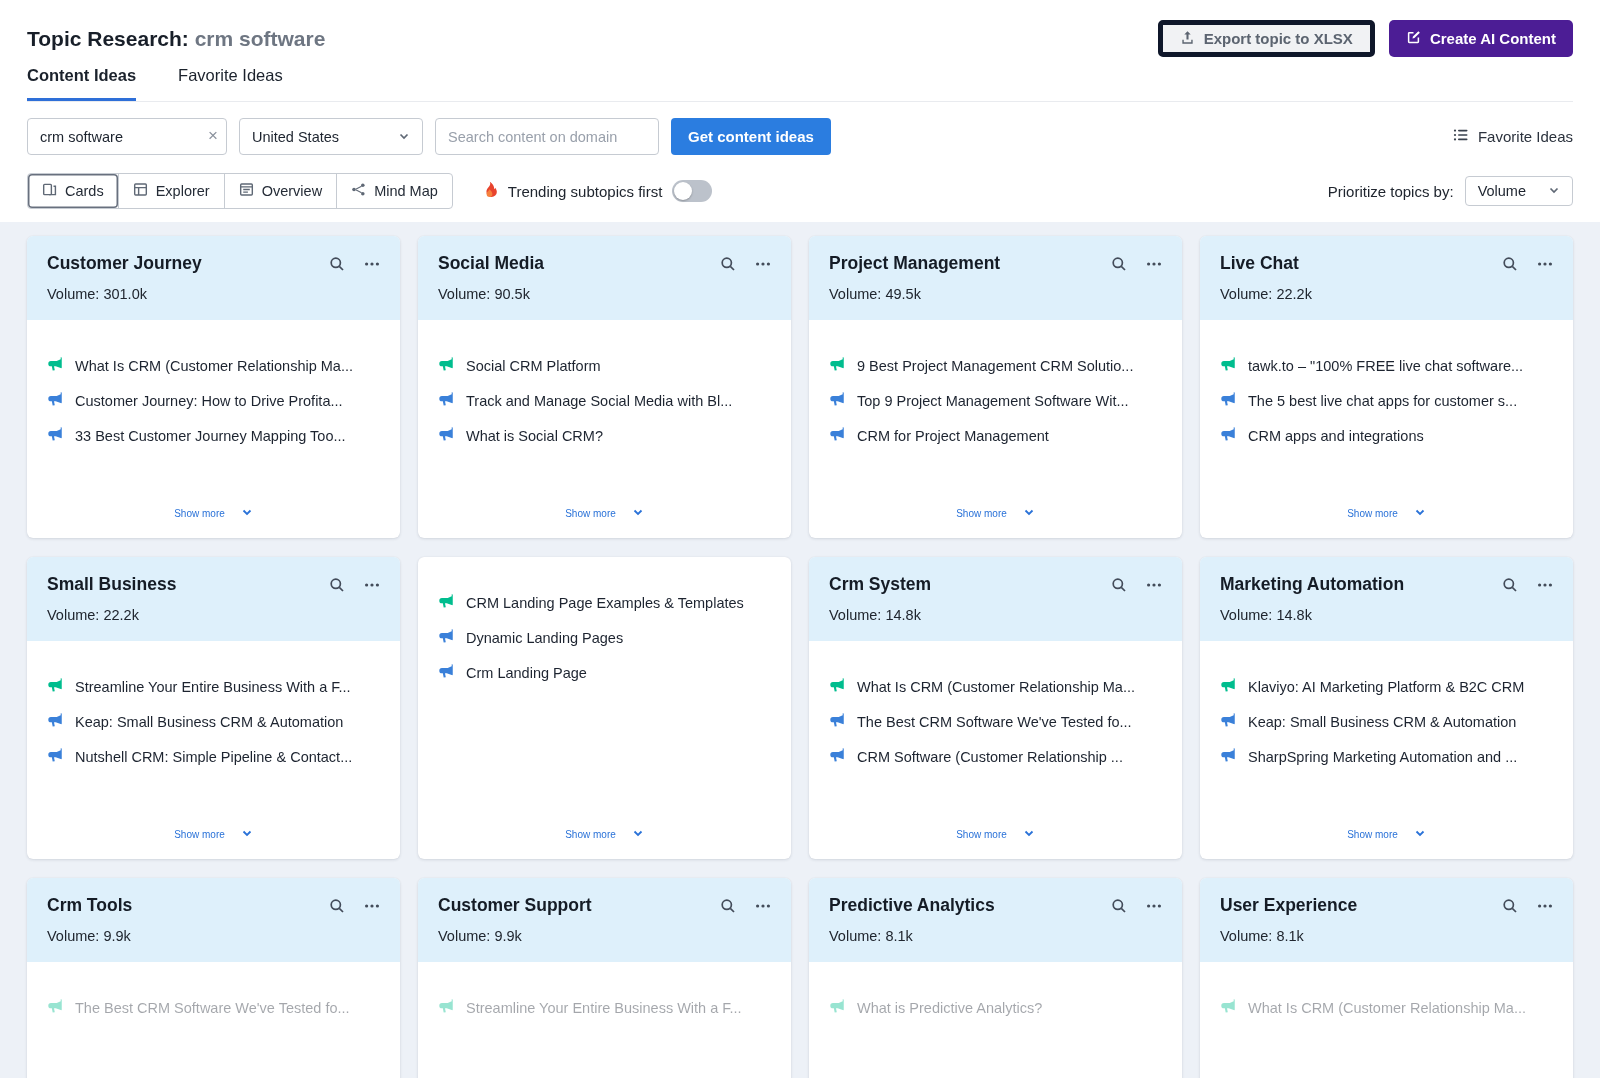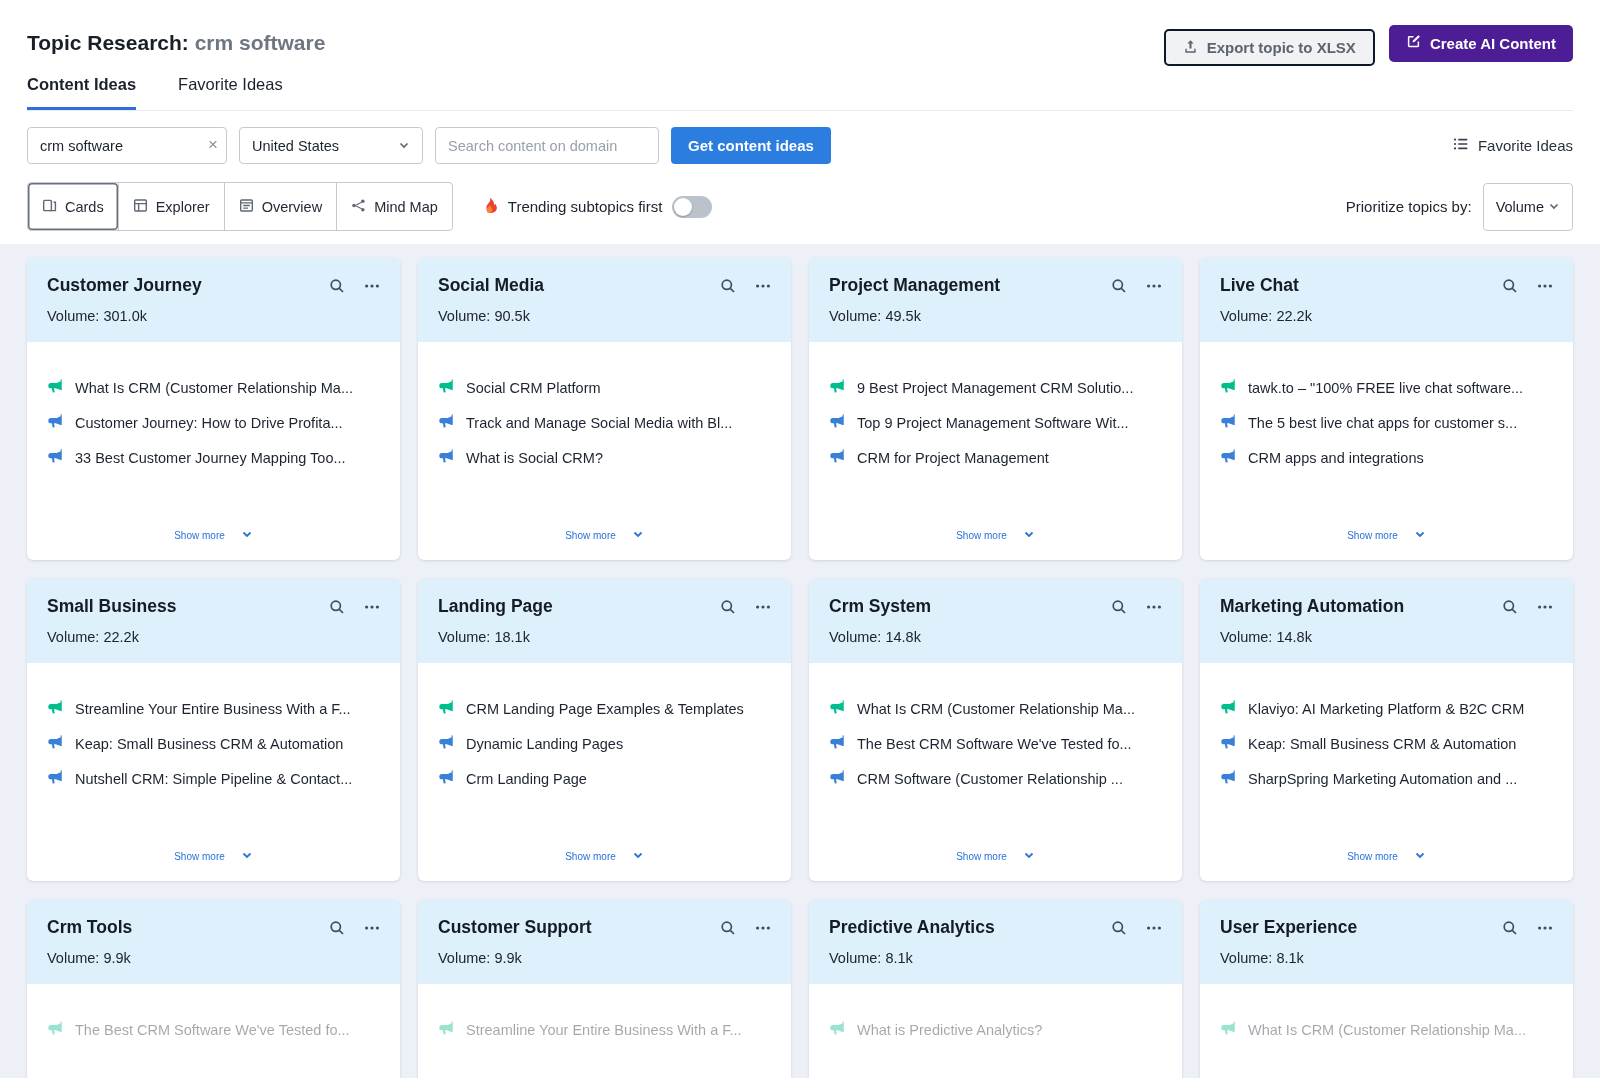--- a/index.html
+++ b/index.html
@@ -8,21 +8,21 @@
 
   
   .topbar { background:#fff; padding:20px 27px 0; }
   .topbar-row { display:flex; align-items:center; justify-content:space-between; }
   .page-title { font-size:21px; font-weight:700; color:#181f29; }
   .page-title .q { color:#6e7682; }
   .top-actions { display:flex; gap:14px; align-items:center; }
   .btn { display:inline-flex; align-items:center; gap:9px; height:37px; padding:0 17px;
     border-radius:5px; font-size:15px; font-weight:600; cursor:pointer; border:none;
     font-family:inherit; }
-  .btn-export { background:#f1f2f4; border:2px solid #0f172a; color:#5c London6470; color:#5c6470;margin-top:9px; }
+  .btn-export { background:#f1f2f4; border:5px solid #0f172a; color:#5c London6470; color:#5c6470; }
   .btn-create { background:#4c1d95; color:#fff; }
   .btn svg { flex:none; }
 
   .tabs { display:flex; gap:42px; margin-top:9px; border-bottom:1px solid #e9ebef; }
   .tab { font-size:16.5px; padding-bottom:13px; border-bottom:3px solid transparent;
     color:#1b222c; cursor:pointer; }
   .tab.active { font-weight:700; border-bottom-color:#2e6fd8; }
 
   
   .controls { background:#fff; padding:16px 27px 13px; }
@@ -37,34 +37,34 @@
     font-size:14.5px; cursor:pointer; color:#1c232e; }
   .select-country { width:184px; }
   .input-domain { width:224px; }
   .input-domain::placeholder { color:#99a0ab; }
   .btn-get { background:#2b7de0; color:#fff; height:37px; border-radius:4px; }
   .fav-link { margin-left:auto; display:flex; align-items:center; gap:9px; font-size:15px;
     color:#2b323d; cursor:pointer; }
 
   .toolbar-row { display:flex; align-items:center; margin-top:18px; }
   .seg { display:flex; border:1px solid #c6cbd2; border-radius:4px; background:#fff; }
-  .seg-item { display:flex; align-items:center; gap:8px; height:47px; padding:0 14px;
+  .seg-item { display:flex; align-items:center; gap:8px; height:34px; padding:0 14px;
     font-size:14.5px; color:#252c37; cursor:pointer; border-left:1px solid #c6cbd2; }
   .seg-item:first-child { border-left:none; }
   .seg-item svg { color:#5f6875; }
   .seg-item.active { box-shadow:inset 0 0 0 1.5px #68707e; border-radius:4px; }
   .trending { display:flex; align-items:center; gap:10px; margin-left:28px; font-size:15px;
     color:#20262f; }
   .toggle { width:40px; height:22px; border-radius:11px; background:#bcc2cb; position:relative;
     cursor:pointer; }
   .toggle .knob { position:absolute; left:2px; top:2px; width:18px; height:18px;
     border-radius:50%; background:#fff; box-shadow:0 1px 2px rgba(0,0,0,.25); }
   .prioritize { margin-left:auto; display:flex; align-items:center; gap:11px; font-size:15px;
     color:#20262f; }
-  .select-volume { height:48px; gap:4px; }
+  .select-volume { height:30px; gap:22px; }
 
   
   .grid-area { padding:14px 27px 30px; }
   .grid { display:grid; grid-template-columns:repeat(4,1fr); gap:19px 18px; }
   .card { background:#fff; border-radius:6px; min-height:302px; display:flex;
     flex-direction:column; overflow:hidden;
     box-shadow:0 1px 3px rgba(24,36,56,.12), 0 0 1px rgba(24,36,56,.1); }
   .card-head { background:#def0fb; padding:17px 20px 18px; }
   .card-title-row { display:flex; align-items:center; justify-content:space-between; }
   .card-title { font-size:17.5px; font-weight:700; color:#151c26; }
@@ -484,41 +484,20 @@
         <span>
           <svg width="12" height="12" viewBox="0 0 12 12" fill="none" stroke="currentColor" stroke-width="1.8">
                 <path d="M2.5 4.5 6 8l3.5-3.5"></path>
               </svg>
         </span>
       </div>
     </div>
   </section>
 
   <section class="card">
-    <header class="card-head">
-      <div class="card-title-row">
-        <h2 class="card-title">Landing Page</h2>
-        <div class="card-icons">
-          <span class="icon-btn">
-            <svg width="16" height="16" viewBox="0 0 16 16" fill="none" stroke="currentColor" stroke-width="1.7">
-                  <circle cx="6.8" cy="6.8" r="4.6"></circle>
-                  <path d="M10.3 10.3 14 14"></path>
-                </svg>
-          </span>
-          <span class="icon-btn">
-            <svg width="16" height="16" viewBox="0 0 16 16" fill="currentColor">
-                  <circle cx="2.6" cy="8" r="1.6"></circle>
-                  <circle cx="8" cy="8" r="1.6"></circle>
-                  <circle cx="13.4" cy="8" r="1.6"></circle>
-                </svg>
-          </span>
-        </div>
-      </div>
-      <div class="card-volume">Volume: 18.1k</div>
-    </header>
     <div class="card-body">
       <ul class="idea-list">
             <li class="idea first">
               <span><svg width="16" height="16" viewBox="0 0 16 16">
                   <path d="M13.7 1.3a.75.75 0 0 1 1.05.69v9.42a.75.75 0 0 1-1.05.69L8.7 10.3H7l.78 3.9-2.1.42-.86-4.32h-.92a2.6 2.6 0 1 1 0-5.2h5.8l4-1.8z"></path>
                 </svg></span>
               <span class="idea-text">CRM Landing Page Examples &amp; Templates</span>
             </li>
             <li class="idea">
               <span><svg width="16" height="16" viewBox="0 0 16 16">

